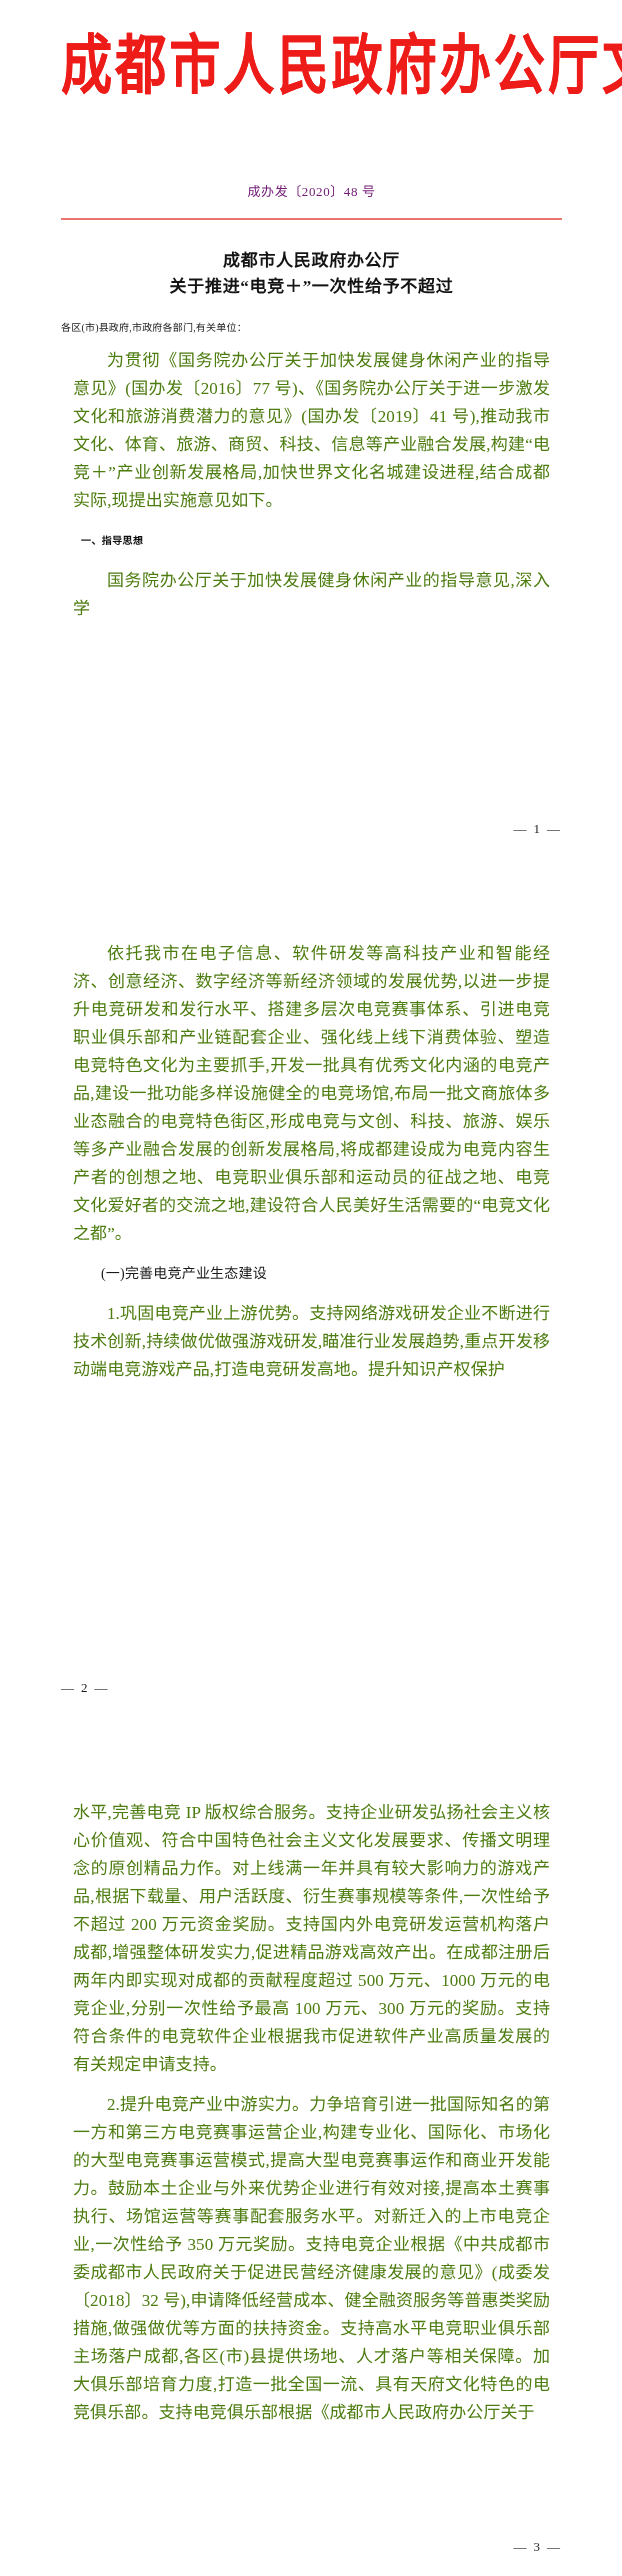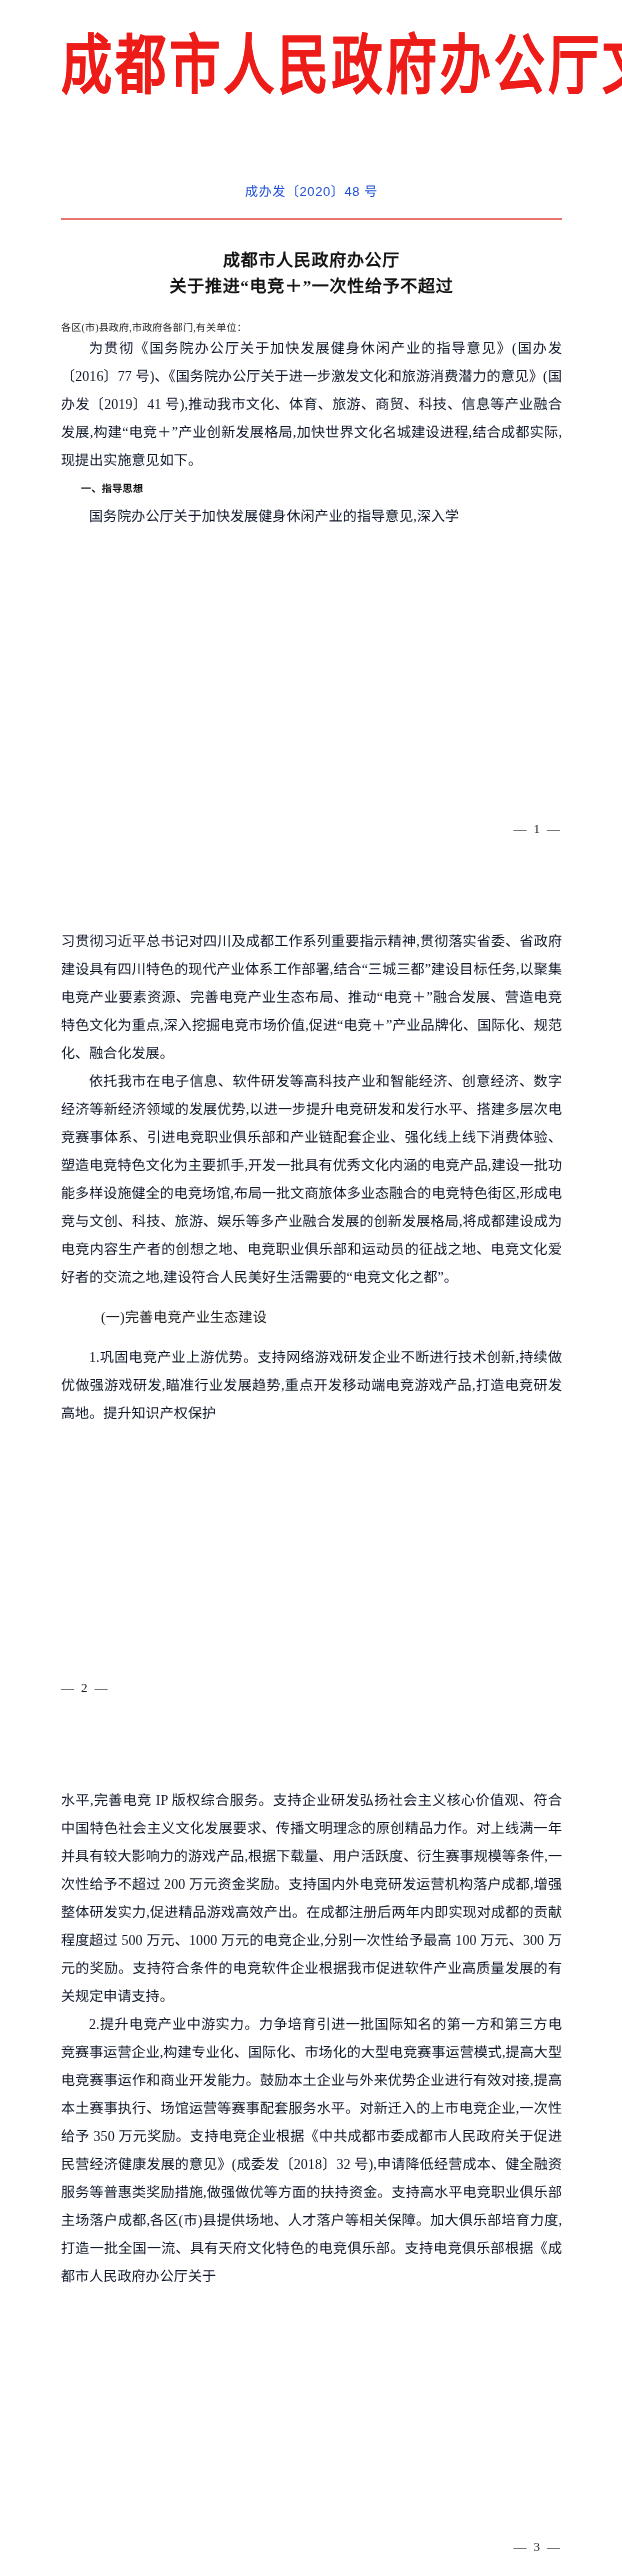--- a/index.html
+++ b/index.html
@@ -55,22 +55,22 @@
     transform: scaleY(1.28);
     transform-origin: center center;
     text-shadow: 0.3px 0 0 #ee1c18;
   }
 
   .masthead-gap { height: 27.5px; }
 
   .doc-number {
     text-align: center;
     font-size: 13px;
-    font-family: Liberation Sans, sans-serif;
-    color: #1d4ed8;
+    font-family: Liberation Serif, serif;
+    color: #701a75;
     letter-spacing: 0.6px;
     line-height: 1.2;
   }
 
   .red-rule {
     height: 1.9px;
     background: #e8766f;
     margin: 19.3px 0 0 0;
     border: 0;
   }
@@ -91,28 +91,28 @@
   
   .salutation {
     margin-top: 21px;
     font-size: 10px;
     line-height: 1.5;
     letter-spacing: 0.2px;
     color: #1b1b1b;
   }
 
   p.body {
-    margin: 0;
-    font-size: 14px;
+    margin: 12px;
+    font-size: 17px;
     line-height: 28px;
     letter-spacing: 0.1px;
     text-align: justify;
     text-justify: inter-character;
     text-align-last: left;
-    color: #0f172a;
+    color: #4d7c0f;
   }
   p.body.indent { text-indent: 2em; }
   p.body.cont   { text-indent: 0; }
 
   h2.section {
     margin: 0;
     font-size: 10px;
     font-weight: bold;
     line-height: 28px;
     text-indent: 2em;
@@ -171,21 +171,20 @@
 
     <h2 class="section">一、指导思想</h2>
 
     <p class="body indent">国务院办公厅关于加快发展健身休闲产业的指导意见,深入学</p>
 
     <div class="page-num right">— 1 —</div>
   </section>
 
   <section class="page page-2">
 
-    <p class="body cont">习贯彻习近平总书记对四川及成都工作系列重要指示精神,贯彻落实省委、省政府建设具有四川特色的现代产业体系工作部署,结合“三城三都”建设目标任务,以聚集电竞产业要素资源、完善电竞产业生态布局、推动“电竞＋”融合发展、营造电竞特色文化为重点,深入挖掘电竞市场价值,促进“电竞＋”产业品牌化、国际化、规范化、融合化发展。</p>
 
 
     <p class="body indent">依托我市在电子信息、软件研发等高科技产业和智能经济、创意经济、数字经济等新经济领域的发展优势,以进一步提升电竞研发和发行水平、搭建多层次电竞赛事体系、引进电竞职业俱乐部和产业链配套企业、强化线上线下消费体验、塑造电竞特色文化为主要抓手,开发一批具有优秀文化内涵的电竞产品,建设一批功能多样设施健全的电竞场馆,布局一批文商旅体多业态融合的电竞特色街区,形成电竞与文创、科技、旅游、娱乐等多产业融合发展的创新发展格局,将成都建设成为电竞内容生产者的创想之地、电竞职业俱乐部和运动员的征战之地、电竞文化爱好者的交流之地,建设符合人民美好生活需要的“电竞文化之都”。</p>
 
 
     <h3 class="subsection">(一)完善电竞产业生态建设</h3>
 
     <p class="body indent">1.巩固电竞产业上游优势。支持网络游戏研发企业不断进行技术创新,持续做优做强游戏研发,瞄准行业发展趋势,重点开发移动端电竞游戏产品,打造电竞研发高地。提升知识产权保护</p>
 
     <div class="page-num left">— 2 —</div>

